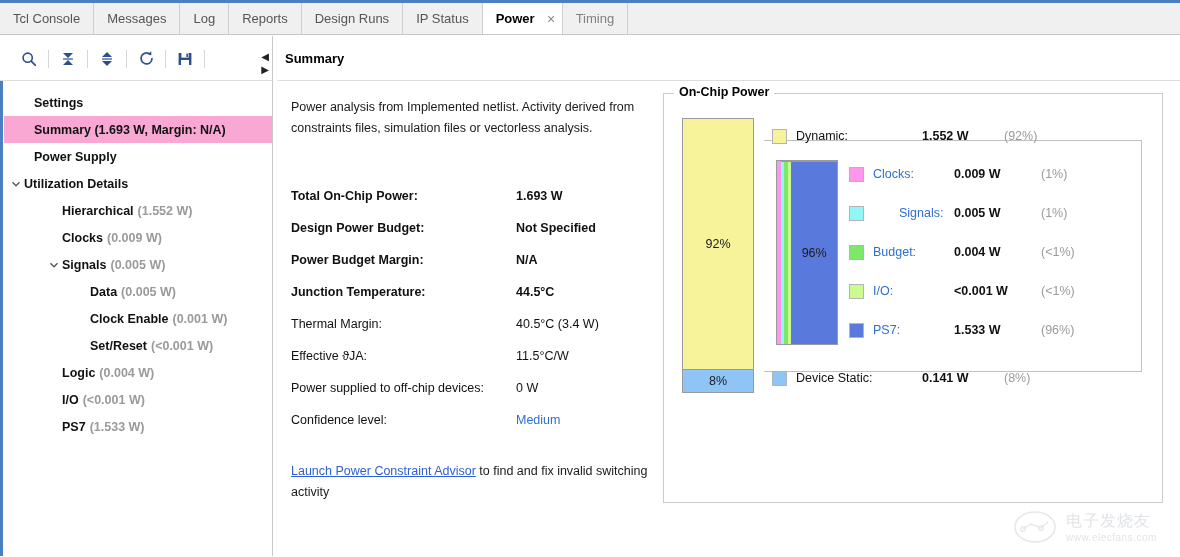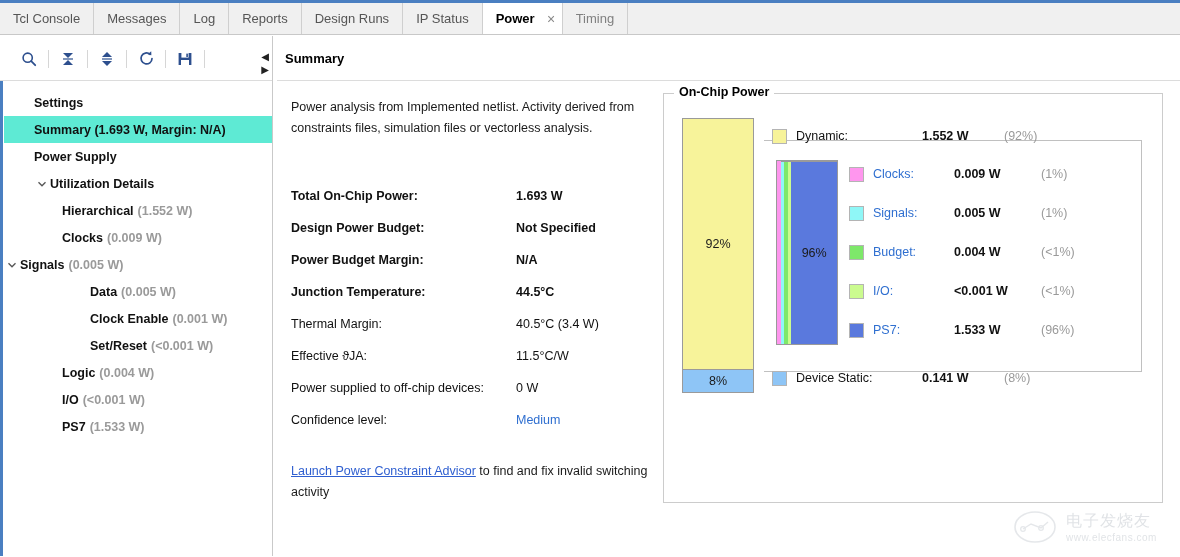--- a/index.html
+++ b/index.html
@@ -107,26 +107,26 @@
     white-space: nowrap;
     font-weight: bold;
   }
   .tree-row .twisty {
     width: 16px; display: inline-flex; align-items: center; justify-content: center;
     color: #444; flex: none;
   }
   .tree-row .label-wrap { display: flex; align-items: baseline; }
   .tree-row .lbl { color: #111; }
   .tree-row .val { color: #9a9a9a; margin-left: 4px; }
-  .tree-row.selected { background: #5eead4; }
+  .tree-row.selected { background: #f9a8d4; }
   .tree-row.selected .lbl { color: #111; }
   .ind0 { padding-left: 30px; }
-  .ind-tw { padding-left: 30px; }
+  .ind-tw { padding-left: 4px; }
   .ind1 { padding-left: 58px; }
-  .ind1-tw { }
+  .ind1-tw { padding-left: 42px; }
   .ind2 { padding-left: 86px; }
 
   
   .content {
     position: absolute; left: 273px; top: 81px; width: 907px; height: 476px;
     background: #fff;
   }
   .desc {
     position: absolute; left: 18px; top: 16px; width: 360px;
     font-size: 12.5px; color: #1a1a1a; line-height: 21px;
@@ -485,21 +485,21 @@
         <span class="lg-pct" style="left:232px;">(92%)</span>
       </div>
 
       <div id="sublegend">
           <div class="legend-row" style="left: 185px; top: 70px; width: 290px;">
             <span class="sw" style="background: rgb(255, 150, 238);"></span>
             <span class="lg-name blue">Clocks:</span>
             <span class="lg-val" style="left: 105px;">0.009 W</span>
             <span class="lg-pct" style="left: 192px;">(1%)</span>
           </div>
-          <div class="legend-row" style="left: 185px; top: 109px; width: 290px;">
+          <div class="legend-row" style="left: 185px; top: 109px; width: 290px; gap: 26px;">
             <span class="sw" style="background: rgb(143, 247, 247);"></span>
             <span class="lg-name blue">Signals:</span>
             <span class="lg-val" style="left: 105px;">0.005 W</span>
             <span class="lg-pct" style="left: 192px;">(1%)</span>
           </div>
           <div class="legend-row" style="left: 185px; top: 148px; width: 290px;">
             <span class="sw" style="background: rgb(126, 232, 106);"></span>
             <span class="lg-name blue">Budget:</span>
             <span class="lg-val" style="left: 105px;">0.004 W</span>
             <span class="lg-pct" style="left: 192px;">(&lt;1%)</span>

